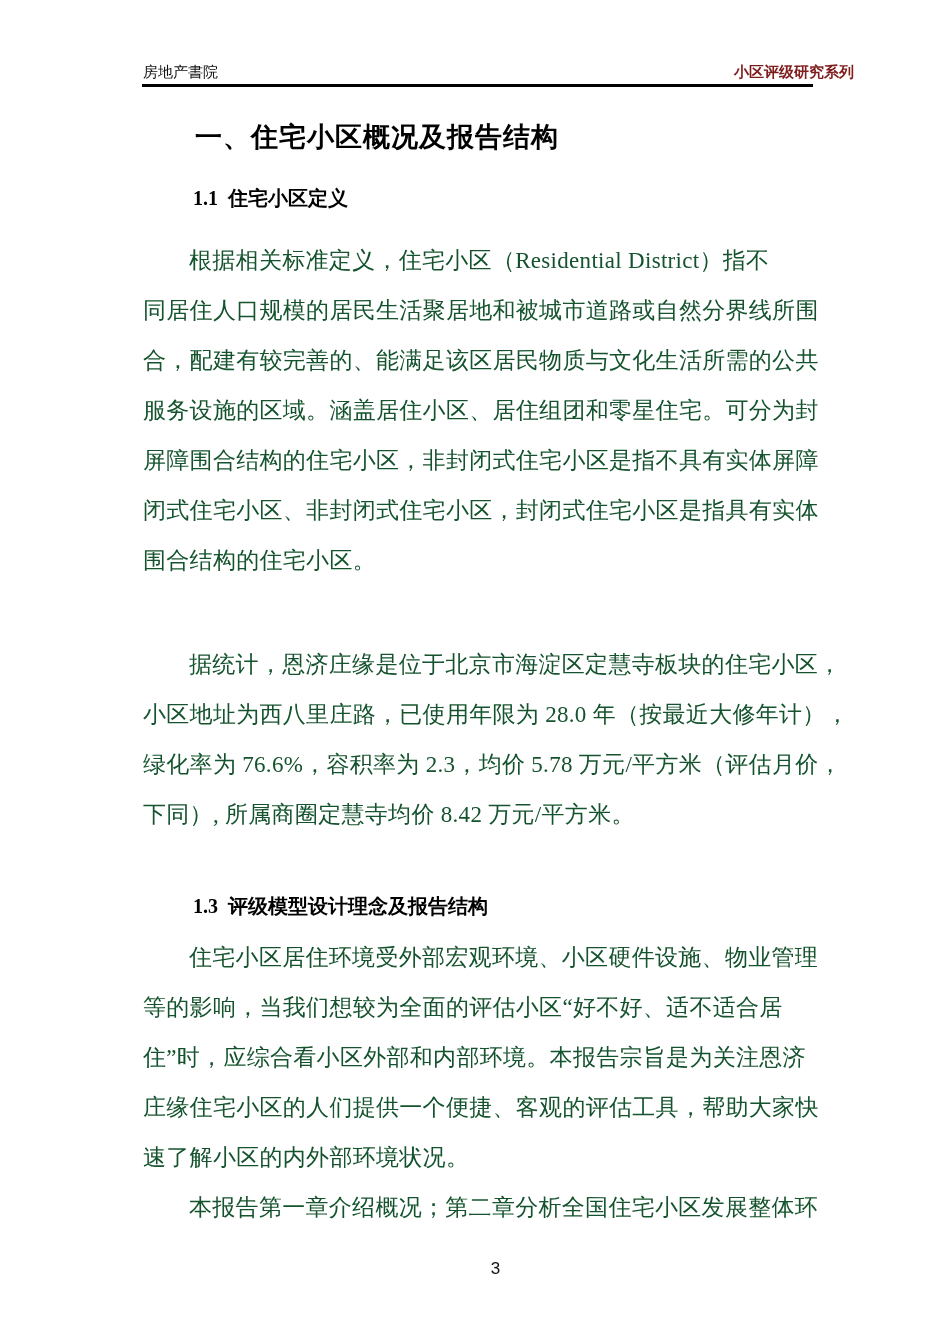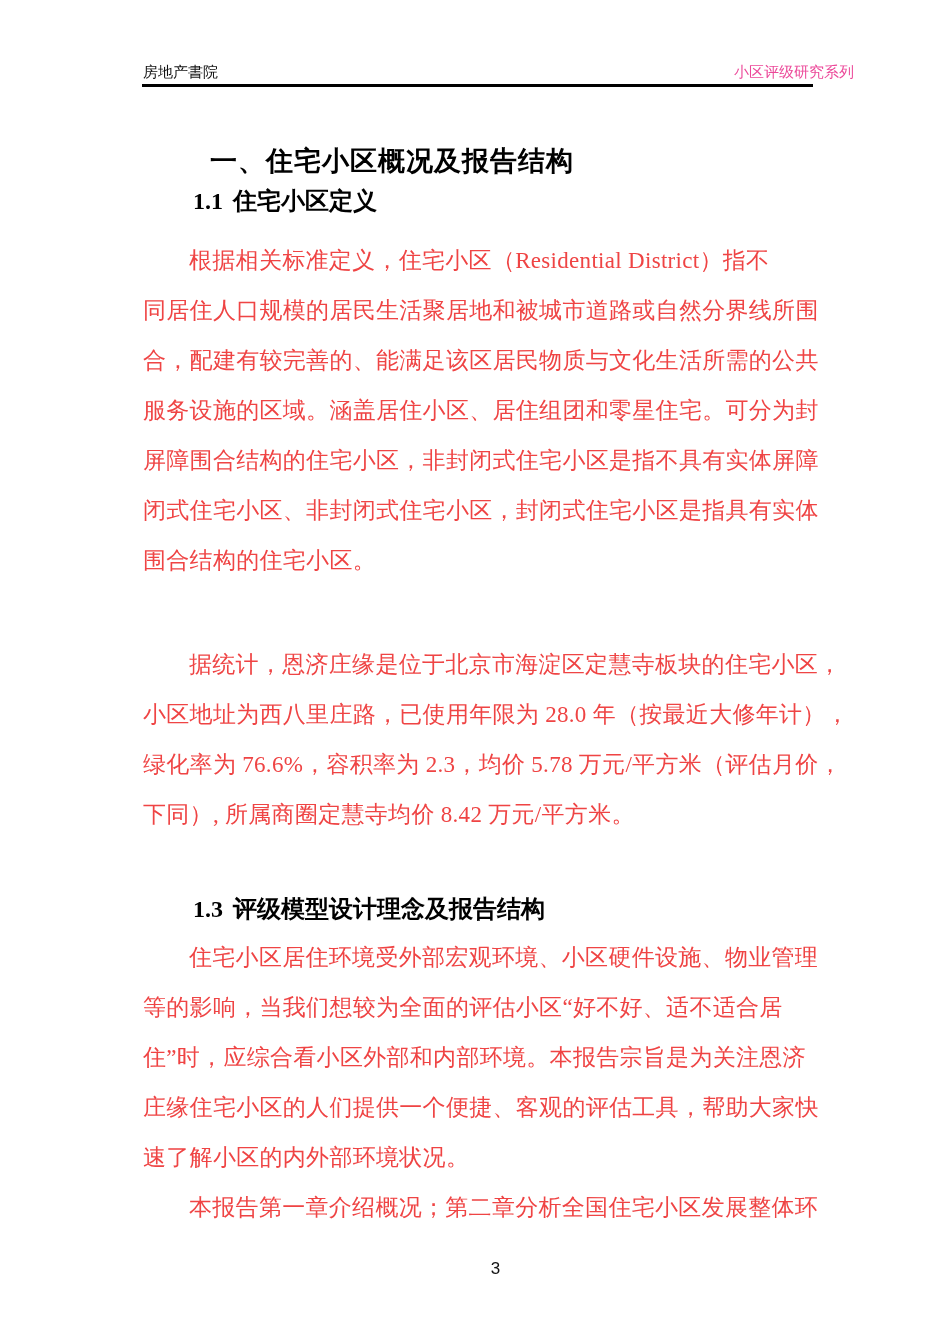--- a/index.html
+++ b/index.html
@@ -20,65 +20,65 @@
     font-size: 15px;
     font-family: "Liberation Sans", sans-serif;
     color: #111;
     white-space: nowrap;
   }
   .header-right {
     position: absolute;
     right: 137px; top: 63px;
     font-size: 15px;
     font-family: "Liberation Sans", sans-serif;
-    color: #ec4899;
+    color: #7f1d1d;
     white-space: nowrap;
+    font-weight: bold;
   }
   .header-rule {
     position: absolute;
     left: 142px; top: 84px;
     width: 671px; height: 3px;
     background: #000000;
   }
   
   .doc-title {
     position: absolute;
-    left: 210px; top: 119px;
+    left: 195px; top: 119px;
     font-size: 27px;
     font-weight: bold;
     font-family: "Liberation Sans", sans-serif;
     letter-spacing: 1px;
     white-space: nowrap;
-    margin-top: 24px;
   }
   
   .sec-heading {
     position: absolute;
     left: 193px;
-    font-size: 24px;
+    font-size: 20px;
     font-weight: bold;
     font-family: "Liberation Sans", sans-serif;
     white-space: nowrap;
   }
   .sec-heading .sec-num {
     font-family: "Liberation Serif", serif;
     font-weight: bold;
     margin-right: 10px;
   }
   #sec1 { top: 185px; }
   #sec2 { top: 605px; }
   #sec3 { top: 880px; margin-top: 13px; }
   
   .para {
     position: absolute;
     left: 143px;
     width: 672px;
     font-size: 23px;
     font-family: "Liberation Serif", serif;
-    color: #ef4444;
+    color: #14532d;
   }
   .para .line {
     height: 50px;
     line-height: 50px;
     letter-spacing: 0.3px;
     white-space: nowrap;
   }
   .para .indent { text-indent: 46px; }
   #para1 { top: 236px; }
   #para2 { top: 640px; }

